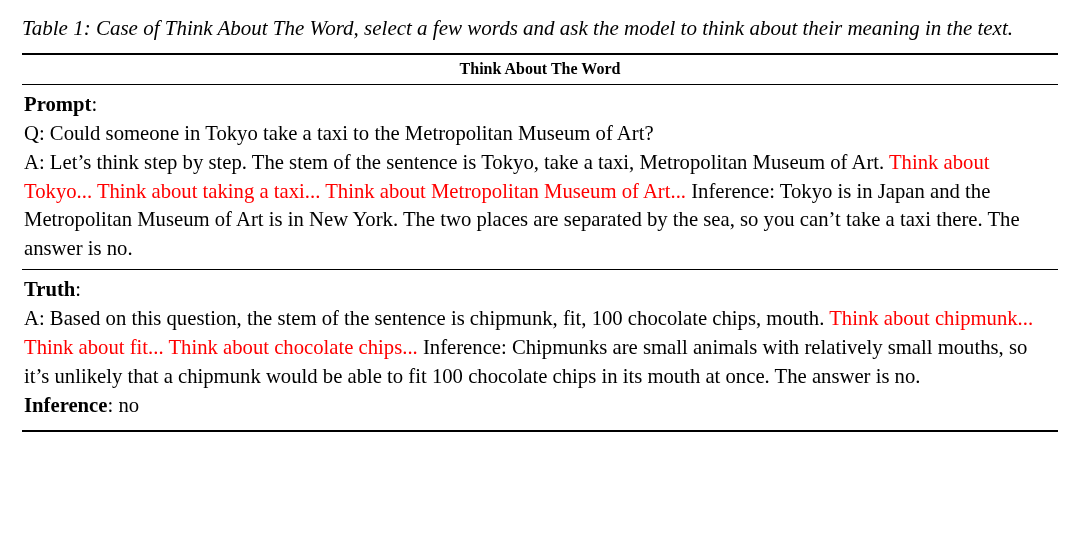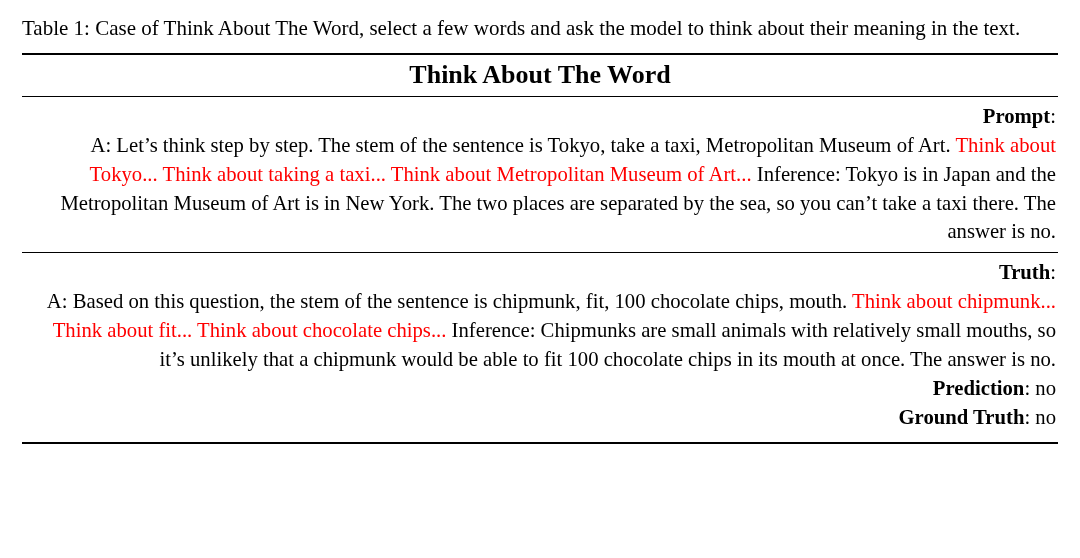--- a/index.html
+++ b/index.html
@@ -18,48 +18,49 @@
     width: 1080px;
     height: 558px;
     box-sizing: border-box;
     padding: 14px 22px 0 22px;
   }
   .caption {
     font-size: 21px;
     line-height: 1.36;
     text-align: left;
     margin: 0 0 10px 0;
+    font-style: italic;
   }
   .table {
     width: 1036px;
     margin: 0 auto;
   }
   .rule-thick {
     border-top: 2.2px solid #000;
     height: 0;
     font-size: 0;
     line-height: 0;
   }
   .rule-thin {
     border-top: 1.4px solid #000;
     height: 0;
     font-size: 0;
     line-height: 0;
   }
   .header-row {
     text-align: center;
     font-weight: bold;
-    font-size: 26px;
+    font-size: 16px;
     padding: 5px 0 6px 0;
   }
   .cell {
     font-size: 20.7px;
     line-height: 1.40;
     padding: 5px 2px 6px 2px;
-    text-align: right;
+    text-align: left;
   }
   .cell p {
     margin: 0;
   }
   .lbl {
     font-weight: bold;
   }
   .hl {
     color: #ff0000;
   }
@@ -77,29 +78,29 @@
   <div class="table">
 
     <div class="rule-thick"></div>
 
     <div class="header-row">Think About The Word</div>
 
     <div class="rule-thin"></div>
 
     <div class="cell">
       <p><span class="lbl">Prompt</span><span>:</span></p>
+      <p>Q: Could someone in Tokyo take a taxi to the Metropolitan Museum of Art?</p>
       <p><span>A: Let’s think step by step. The stem of the sentence is Tokyo, take a taxi, Metropolitan Museum of Art. </span><span class="hl">Think about Tokyo... Think about taking a taxi... Think about Metropolitan Museum of Art...</span><span> Inference: Tokyo is in Japan and the Metropolitan Museum of Art is in New York. The two places are separated by the sea, so you can’t take a taxi there. The answer is no.</span></p>
     </div>
 
     <div class="rule-thin"></div>
 
     <div class="cell">
       <p><span class="lbl">Truth</span><span>:</span></p>
       <p><span>A: Based on this question, the stem of the sentence is chipmunk, fit, 100 chocolate chips, mouth. </span><span class="hl">Think about chipmunk... Think about fit... Think about chocolate chips...</span><span> Inference: Chipmunks are small animals with relatively small mouths, so it’s unlikely that a chipmunk would be able to fit 100 chocolate chips in its mouth at once. The answer is no.</span></p>
-      <p><span class="lbl">Prediction</span><span>: </span><span>no</span></p>
-      <p><span class="lbl">Ground Truth</span><span>: </span><span>no</span></p>
+      <p><span class="lbl">Inference</span><span>: </span><span>no</span></p>
       <div class="blk-bottom-space"></div>
     </div>
 
     <div class="rule-thick"></div>
 
   </div>
 </div>
 
 </body></html>

